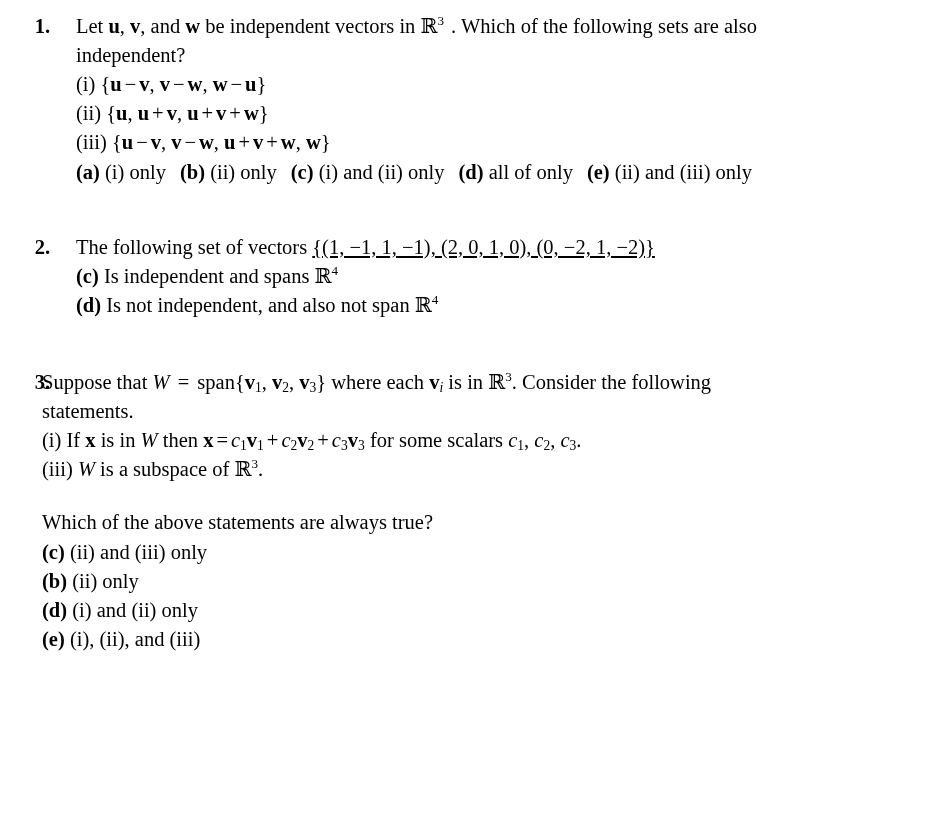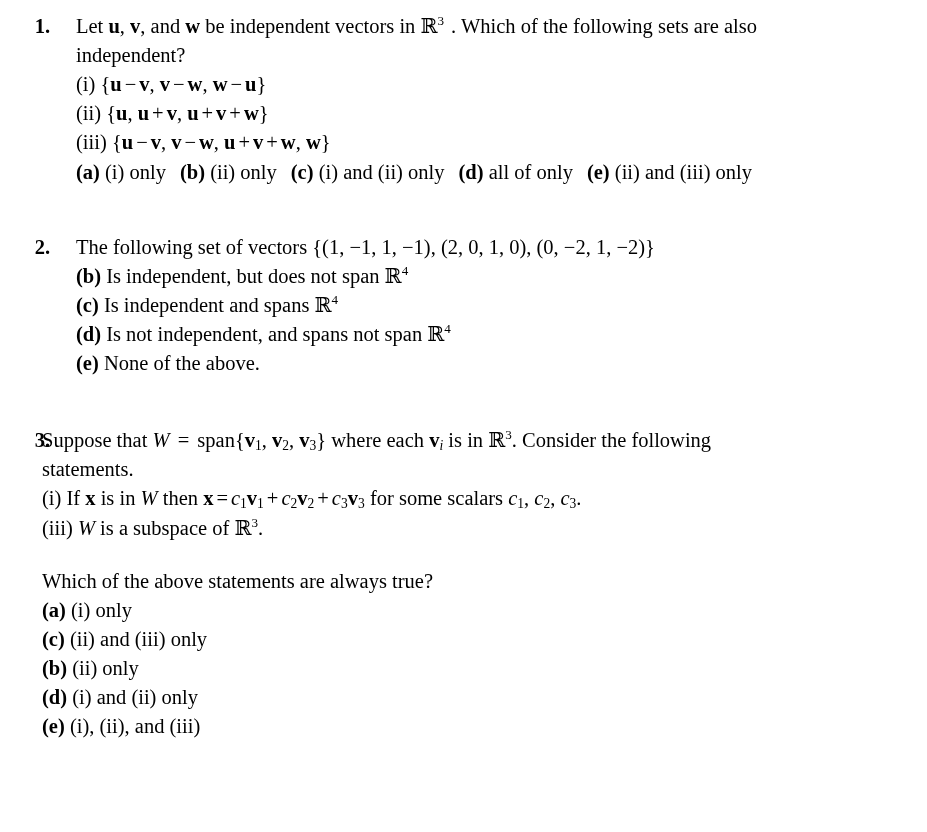--- a/index.html
+++ b/index.html
@@ -101,20 +101,21 @@
   }
   .set {
     font-style: normal;
   }
   .sentence-gap {
     display: inline-block;
     width: 7px;
   }
   .num {
     font-style: normal;
+    text-decoration: underline;
   }
 </style>
 </head>
 <body>
 
 <div class="page">
 
   <div class="problem gutter-wide" id="problem-1">
     <span class="qnum">1.</span>
     <div class="qbody">
@@ -142,31 +143,27 @@
     </div>
   </div>
 
   <div class="problem gutter-wide" id="problem-2">
     <span class="qnum">2.</span>
     <div class="qbody">
 
       <span class="line"><span>The following set of vectors </span><span class="num">{(1, −1, 1, −1), (2, 0, 1, 0), (0, −2, 1, −2)}</span></span>
 
 
-      <span class="line"><span class="opt-letter">(b)</span>
-      <span>Is independent, but does not span </span><span class="bb">ℝ</span><sup class="mexp">4</sup><span></span></span>
 
       <span class="line"><span class="opt-letter">(c)</span>
       <span>Is independent and spans </span><span class="bb">ℝ</span><sup class="mexp">4</sup><span></span></span>
 
       <span class="line"><span class="opt-letter">(d)</span>
-      <span>Is not independent, and spans not span </span><span class="bb">ℝ</span><sup class="mexp">4</sup><span></span></span>
-
-      <span class="line"><span class="opt-letter">(e)</span>
-      <span>None of the above.</span></span>
+      <span>Is not independent, and also not span </span><span class="bb">ℝ</span><sup class="mexp">4</sup><span></span></span>
+
 
     </div>
   </div>
 
   <div class="problem gutter-tight" id="problem-3">
     <span class="qnum">3.</span>
     <div class="qbody">
 
       <span class="line"><span>Suppose that </span><span class="mit">W</span><span class="op">&nbsp;=&nbsp;</span><span>span</span><span class="set">{<span class="vec">v</span><sub class="msub">1</sub>, <span class="vec">v</span><sub class="msub">2</sub>, <span class="vec">v</span><sub class="msub">3</sub>}</span><span> where each </span><span class="vec">v</span><sub class="msub mit">i</sub><span> is in </span><span class="bb">ℝ</span><sup class="mexp">3</sup><span>. Consider the following</span></span>
 
@@ -176,22 +173,20 @@
       If <span class="vec">x</span> is in <span class="mit">W</span> then <span class="vec">x</span><span class="op">=</span><span class="mit">c</span><sub class="msub">1</sub><span class="vec">v</span><sub class="msub">1</sub><span class="op">+</span><span class="mit">c</span><sub class="msub">2</sub><span class="vec">v</span><sub class="msub">2</sub><span class="op">+</span><span class="mit">c</span><sub class="msub">3</sub><span class="vec">v</span><sub class="msub">3</sub> for some scalars <span class="mit">c</span><sub class="msub">1</sub>, <span class="mit">c</span><sub class="msub">2</sub>, <span class="mit">c</span><sub class="msub">3</sub>.</span>
 
 
       <span class="line"><span>(iii)</span>
       <span class="mit">W</span> is a subspace of <span class="bb">ℝ</span><sup class="mexp">3</sup>.</span>
 
       <span class="blank-line"></span>
 
       <span class="line">Which of the above statements are always true?</span>
 
-      <span class="line"><span class="opt-letter">(a)</span>
-      <span>(i) only</span></span>
 
       <span class="line"><span class="opt-letter">(c)</span>
       <span>(ii) and (iii) only</span></span>
 
       <span class="line"><span class="opt-letter">(b)</span>
       <span>(ii) only</span></span>
 
       <span class="line"><span class="opt-letter">(d)</span>
       <span>(i) and (ii) only</span></span>
 

